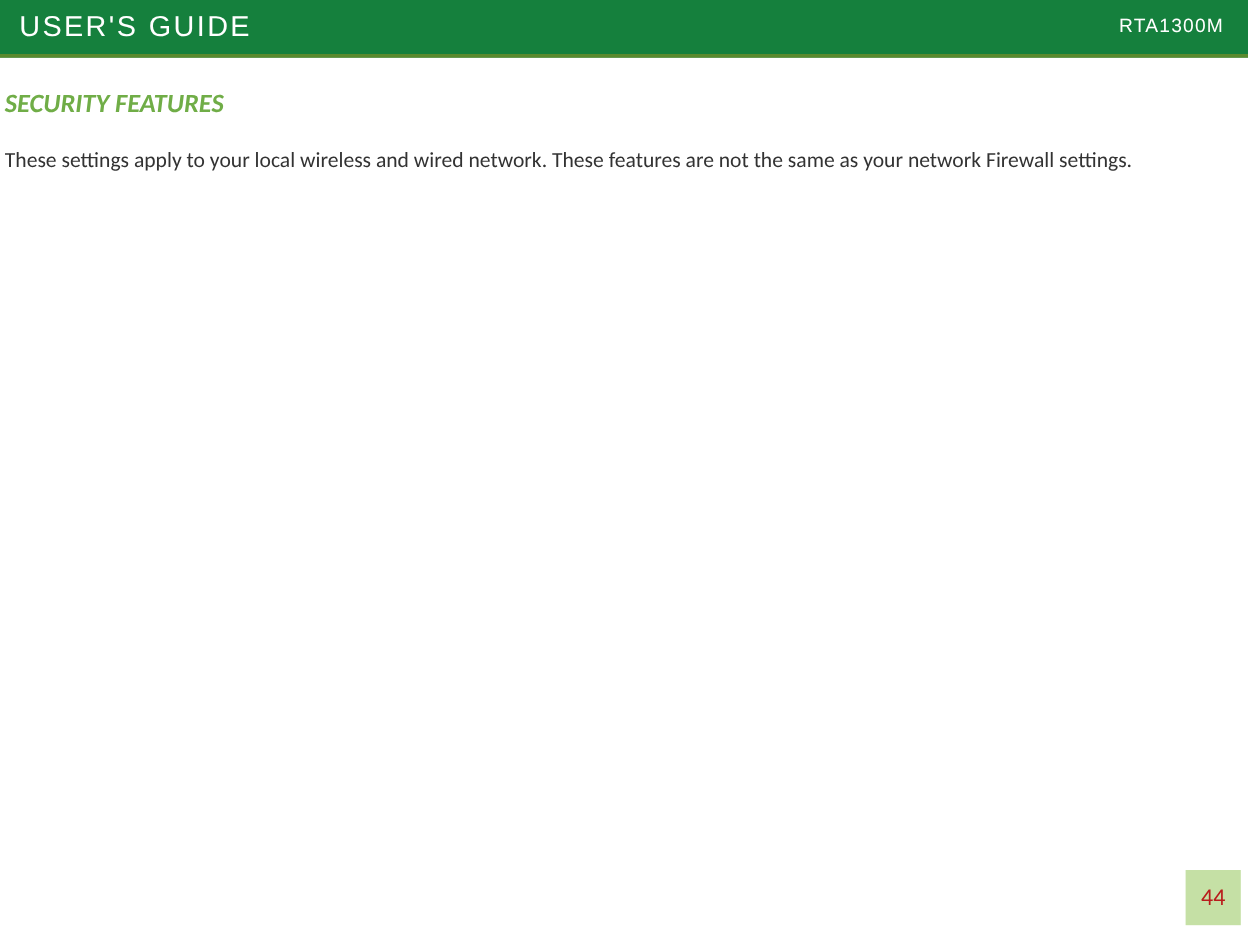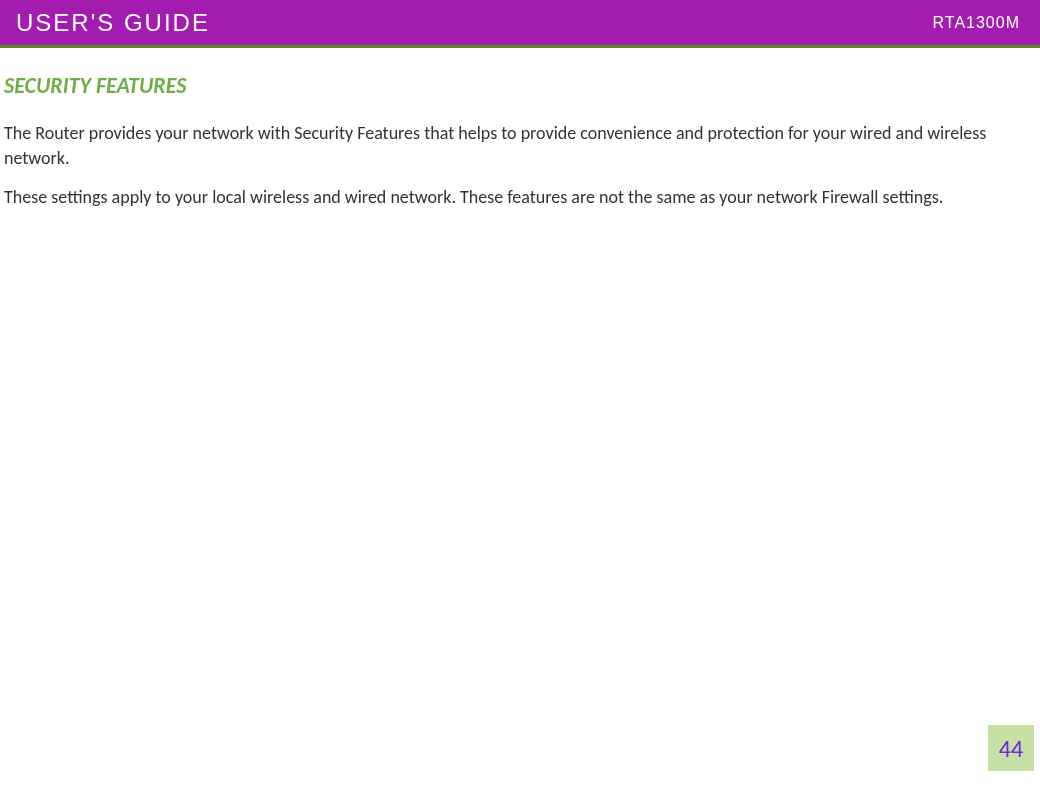--- a/index.html
+++ b/index.html
@@ -10,21 +10,21 @@
     body {
       width: 1040px;
       height: 791px;
       font-family: Calibri, Arial, sans-serif;
       background: #ffffff;
       position: relative;
     }
     .header-bar {
       width: 100%;
       height: 48px;
-      background: #a21caf;
+      background: #15803d;
       border-bottom: 3px solid #5a8a2e;
       display: flex;
       justify-content: space-between;
       align-items: center;
       padding: 0 20px 0 16px;
     }
     .header-title {
       color: #ffffff;
       font-size: 24px;
       font-weight: 300;
@@ -61,34 +61,33 @@
       right: 6px;
       bottom: 20px;
       width: 46px;
       height: 46px;
       background: #c5e0a5;
       display: flex;
       align-items: center;
       justify-content: center;
     }
     .page-number {
-      color: #6d28d9;
-      font-size: 24px;
+      color: #b91c1c;
+      font-size: 20px;
       font-family: Calibri, Arial, sans-serif;
     }
   </style>
 </head>
 <body>
 
 <div class="header-bar">
   <span class="header-title">USER'S GUIDE</span>
   <span class="header-model">RTA1300M</span>
 </div>
 
 <div class="content">
   <h2 class="section-heading">SECURITY FEATURES</h2>
-  <p class="body-paragraph">The Router provides your network with Security Features that helps to provide convenience and protection for your wired and wireless network.</p>
   <p class="body-paragraph">These settings apply to your local wireless and wired network.  These features are not the same as your network Firewall settings.</p>
 </div>
 
 <div class="page-number-box">
   <span class="page-number">44</span>
 </div>
 
 </body></html>

